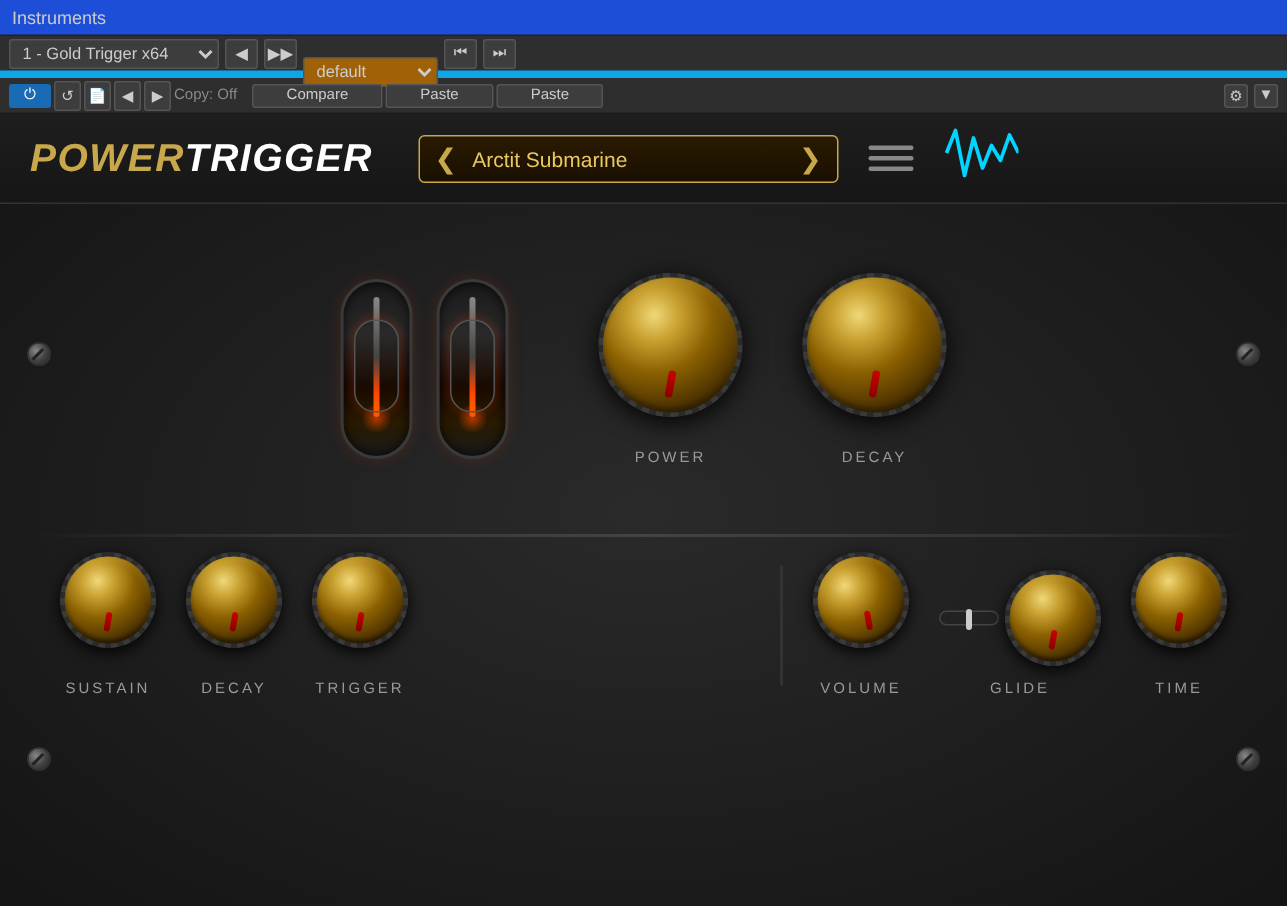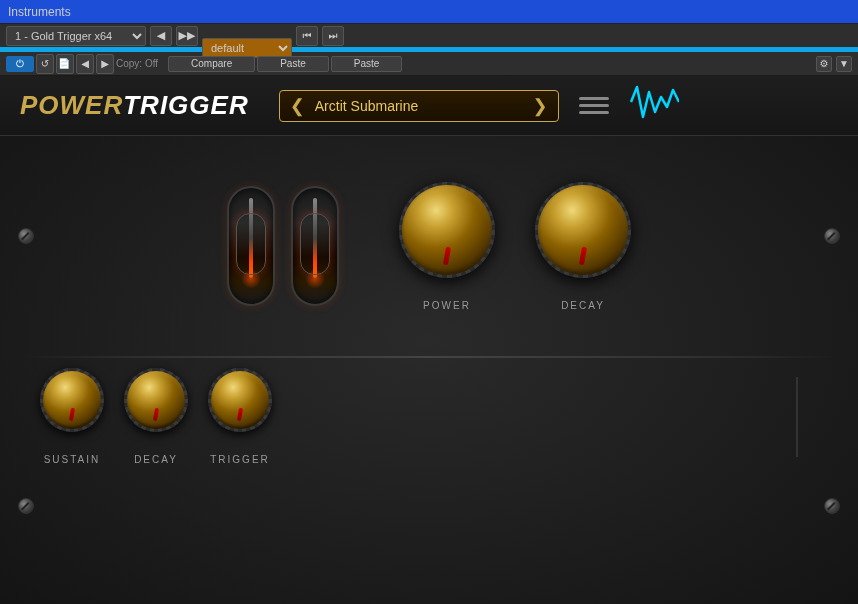--- a/index.html
+++ b/index.html
@@ -560,14 +560,45 @@
         <div class="knob-small-wrap">
           <div class="knob-serrated-small"></div>
           <div class="knob-inner-small"></div>
         </div>
         <span class="knob-label">TRIGGER</span>
       </div>
     </div>
 
     <div class="bottom-divider"></div>
 
+    <div class="bottom-right">
+
+      <div class="knob-group">
+        <div class="knob-small-wrap">
+          <div class="knob-serrated-small"></div>
+          <div class="knob-inner-small" style="transform:rotate(-20deg);"></div>
+        </div>
+        <span class="knob-label">VOLUME</span>
+      </div>
+
+      <div class="knob-group glide-container">
+        <div class="glide-slider-row">
+          <div class="glide-track">
+            <div class="glide-thumb"></div>
+          </div>
+          <div class="knob-small-wrap">
+            <div class="knob-serrated-small"></div>
+            <div class="knob-inner-small"></div>
+          </div>
+        </div>
+        <span class="knob-label">GLIDE</span>
+      </div>
+
+      <div class="knob-group">
+        <div class="knob-small-wrap">
+          <div class="knob-serrated-small"></div>
+          <div class="knob-inner-small"></div>
+        </div>
+        <span class="knob-label">TIME</span>
+      </div>
+    </div>
   </div>
 </div>
 
 </body></html>

